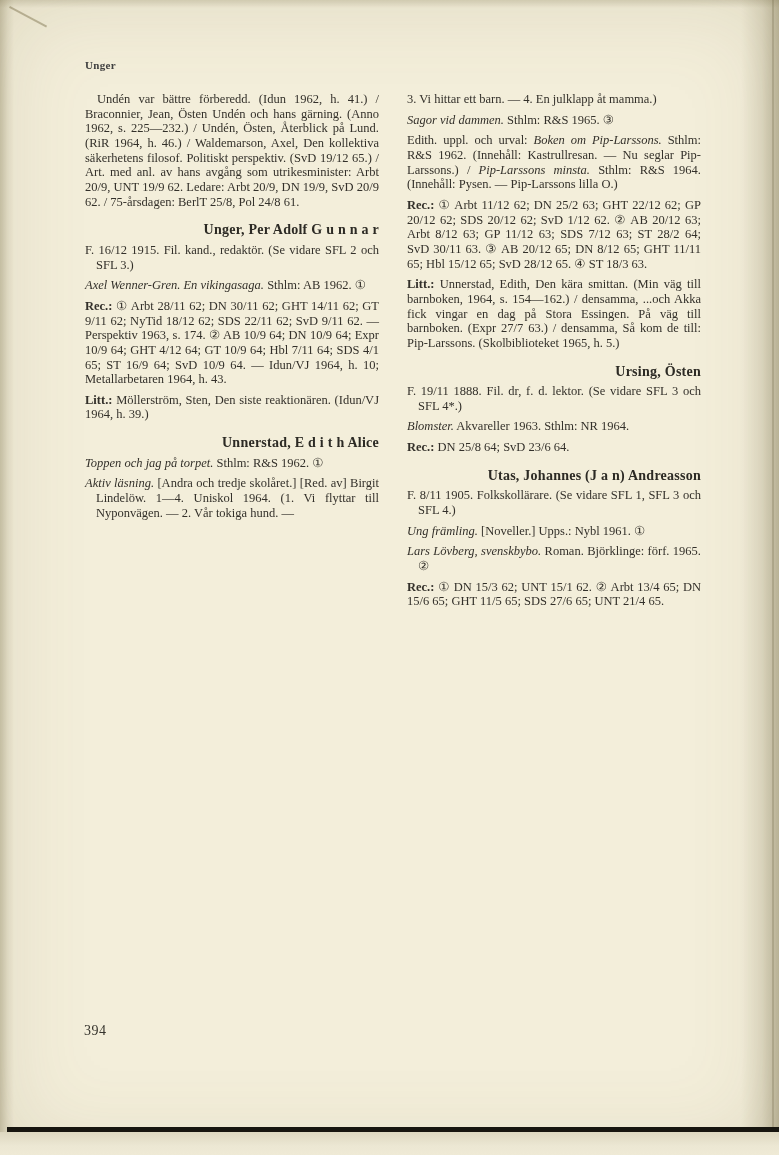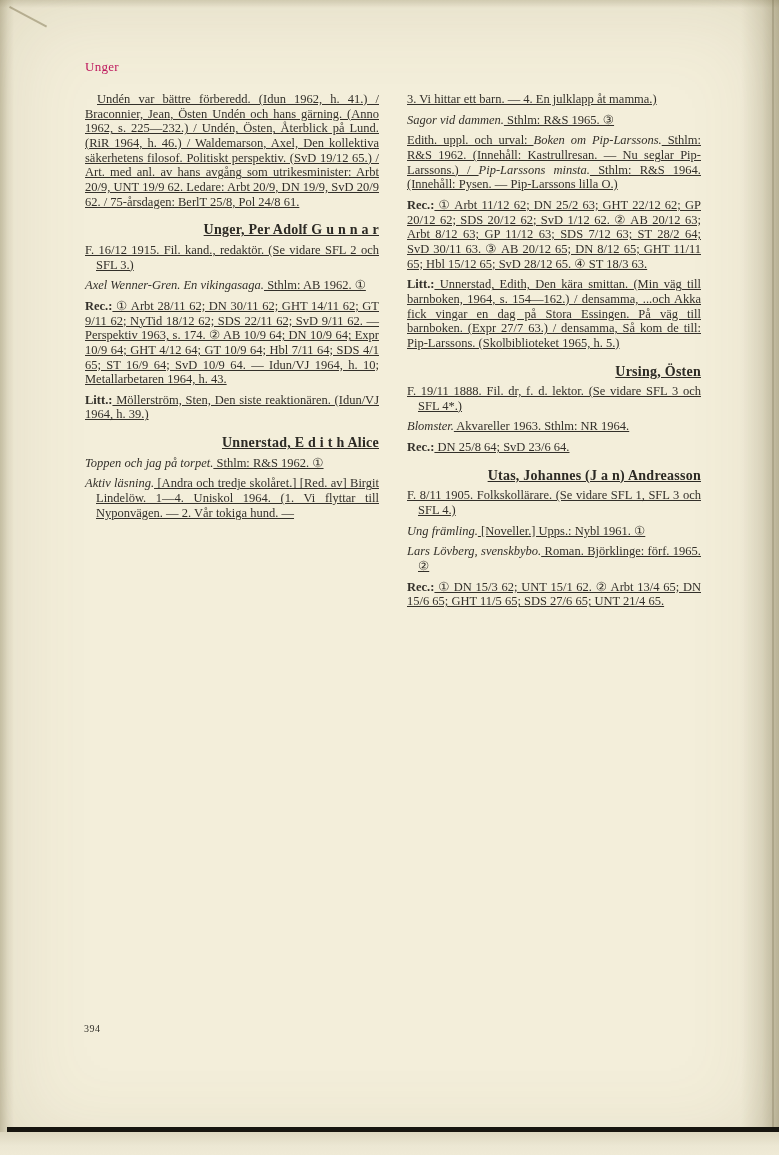--- a/index.html
+++ b/index.html
@@ -33,41 +33,41 @@
     position: absolute; left: 7px; top: 1127px; width: 772px; height: 5px;
     background: #17150f;
   }
   .bottom-band {
     position: absolute; left: 0; top: 1132px; width: 779px; height: 23px;
     background: linear-gradient(to bottom, #ddd7c0, #ece7d3 60%, #efead6);
   }
   
   .running-header {
     position: absolute; left: 85px; top: 59px;
-    font-size: 13px; font-weight: 400; letter-spacing: 0.3px;
-    color: #be185d;
+    font-size: 11px; font-weight: 700; letter-spacing: 0.3px;
+    color: #404040;
   }
   .page-number {
     position: absolute; left: 84px; top: 1023px;
-    font-size: 10px; color: #35332c; letter-spacing: 0.5px;
+    font-size: 14px; color: #35332c; letter-spacing: 0.5px;
   }
   .columns {
     position: absolute; left: 85px; top: 92px; width: 616px;
     display: flex; gap: 28px;
   }
   .col { width: 294px; font-size: 12.5px; line-height: 14.65px; text-align: justify; }
   .heading {
     font-size: 14px; font-weight: 700; letter-spacing: 0.25px;
     margin: 14px 0 5px 0; color: #2c2a24; text-align: right;
   }
   .para { margin: 0 0 6px 0; }
   .opening { text-indent: 12px; margin-bottom: 8px; }
   .hang  { padding-left: 11px; text-indent: -11px; }
   .flush { margin-top: 3px; }
-  .seg-n { font-style: normal; text-decoration: underline; }
+  .seg-n { font-style: normal; }
   .seg-i { font-style: italic; }
   .seg-b { font-weight: 700; }
 </style>
 </head>
 <body>
 
 <div class="page">
 
   <div class="edge edge-left"></div>
   <div class="edge edge-right"></div>

